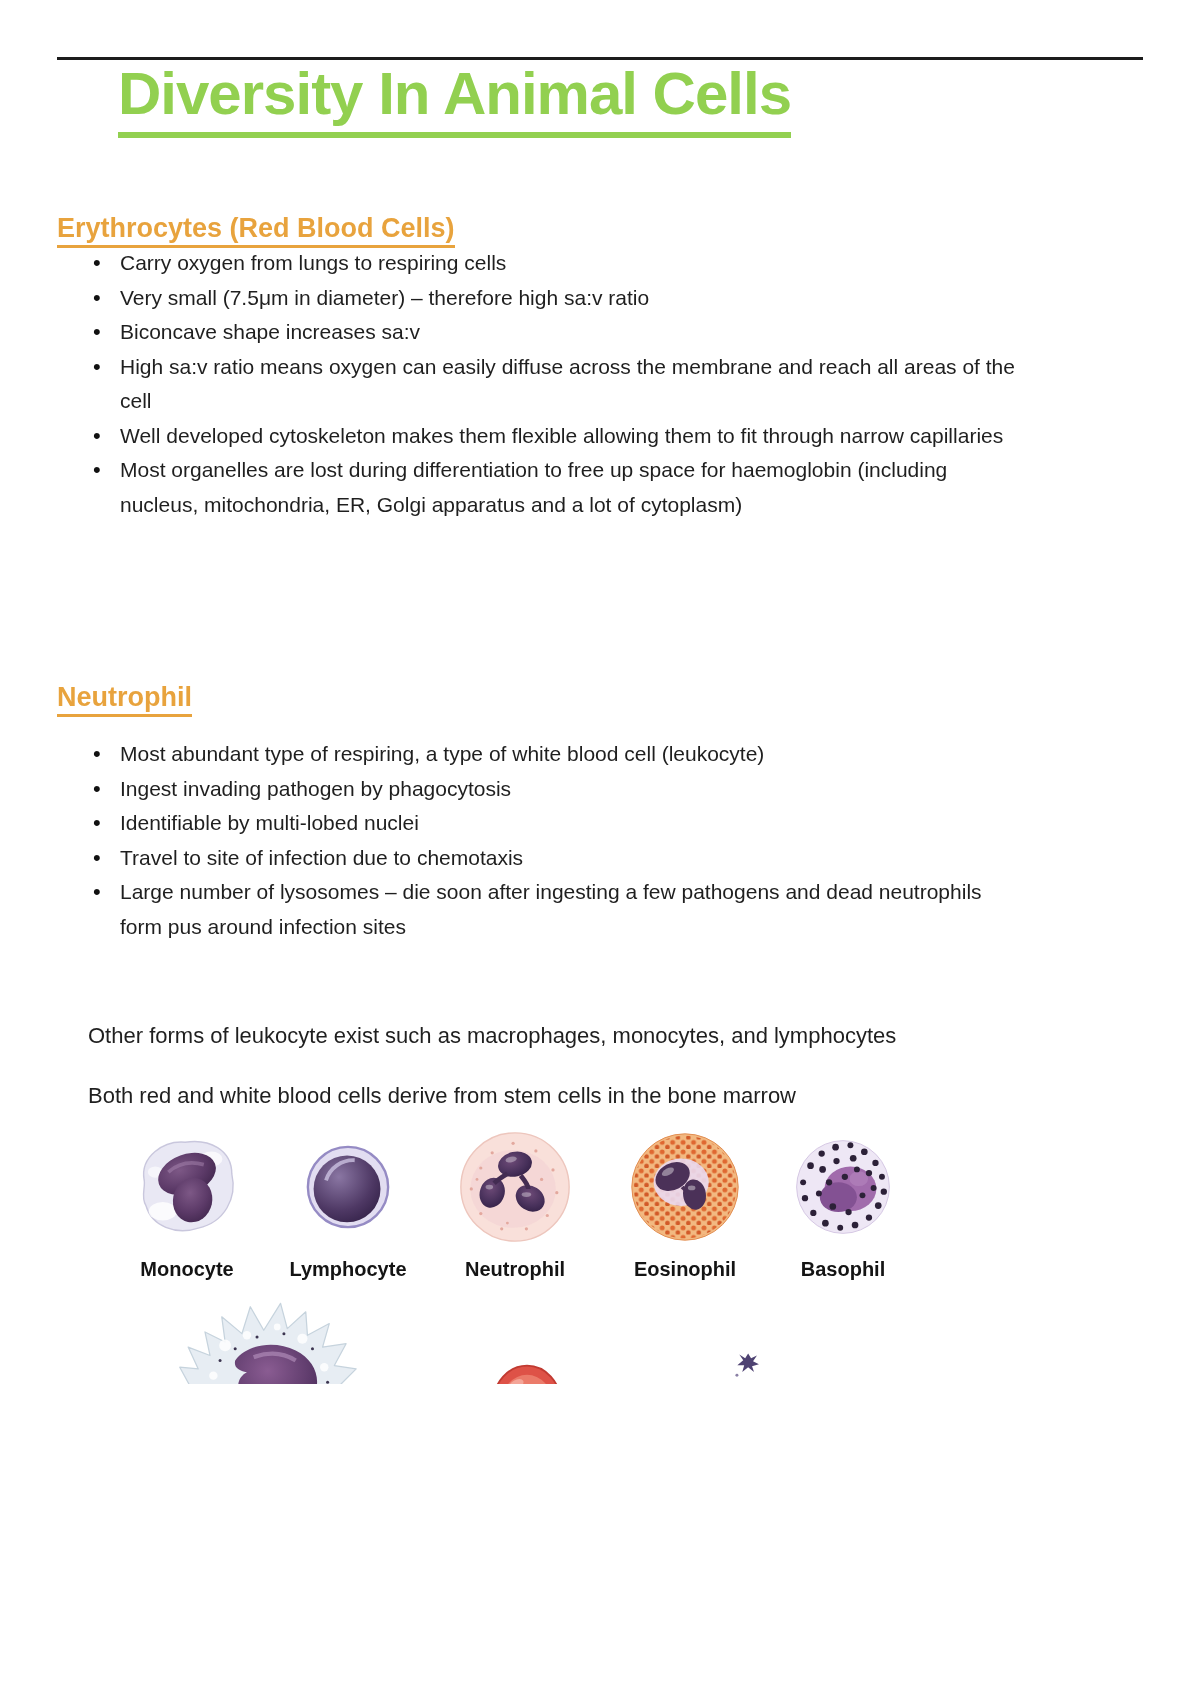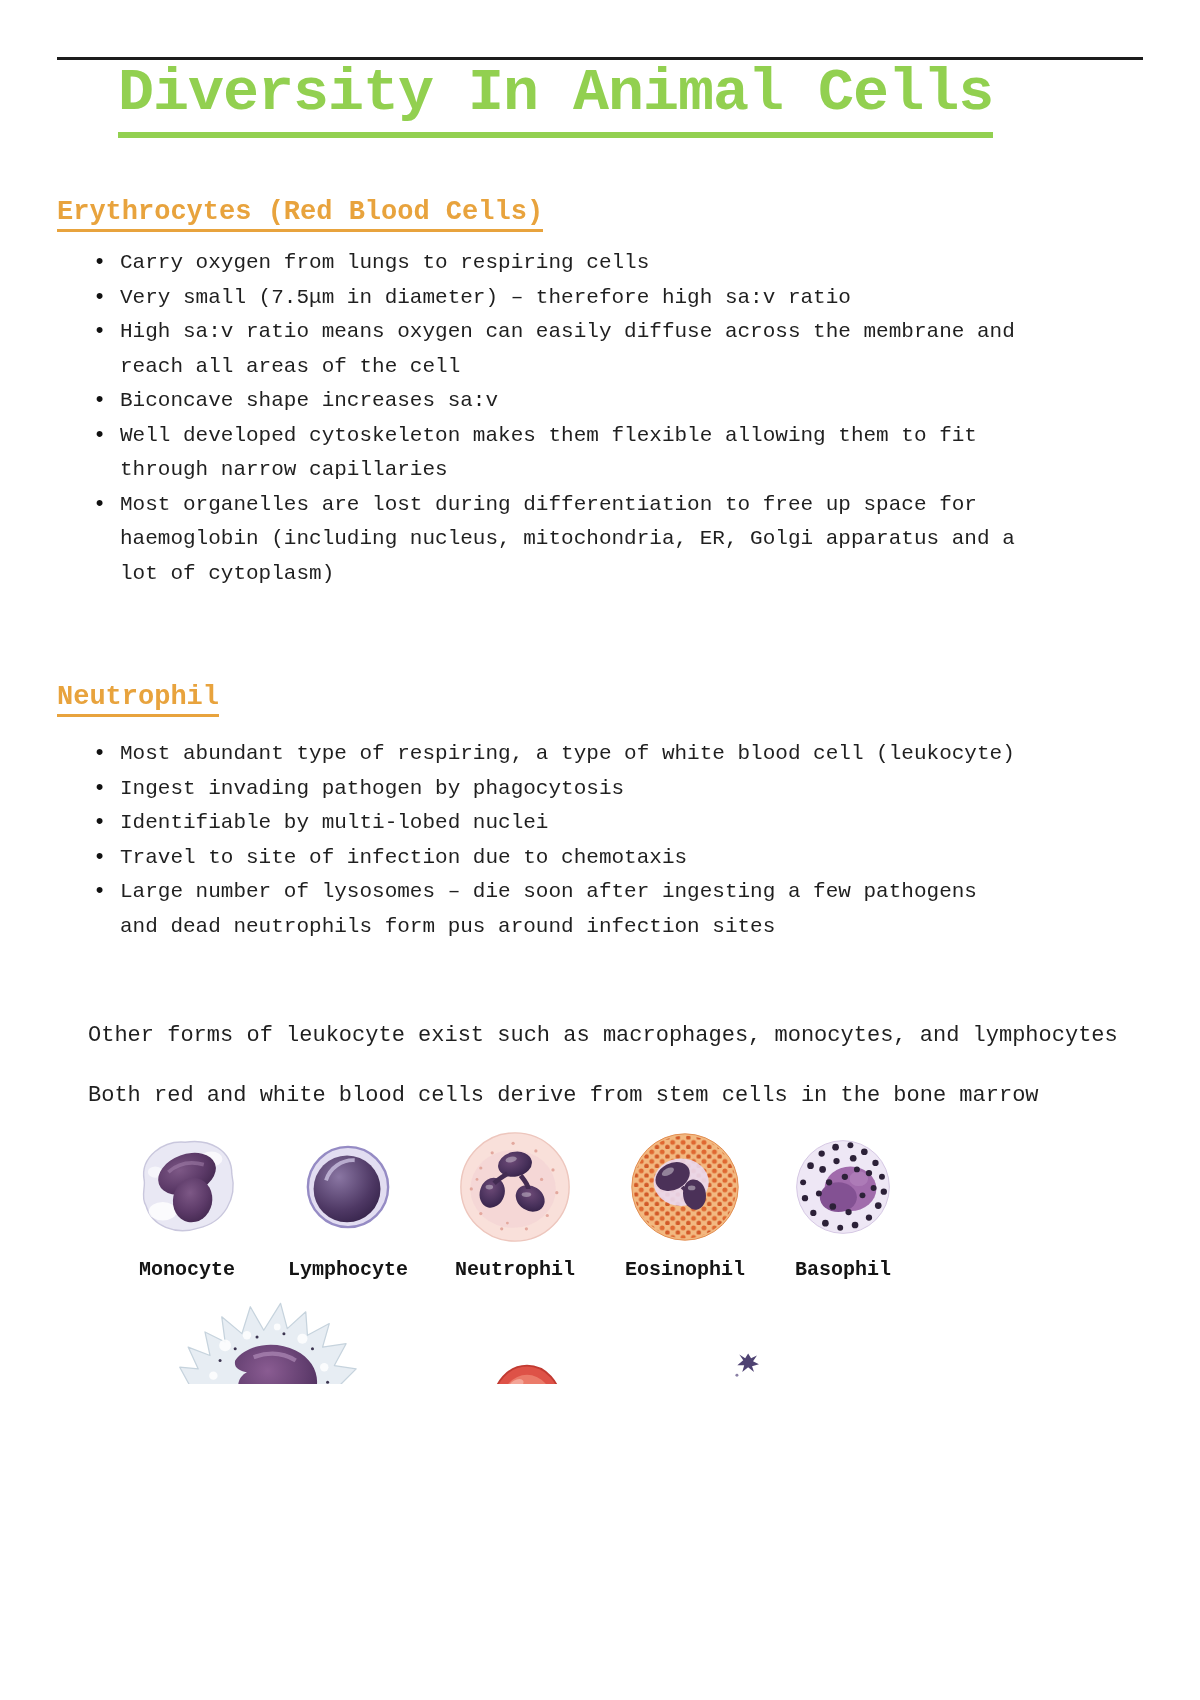--- a/index.html
+++ b/index.html
@@ -1,33 +1,33 @@
 <!DOCTYPE html>
 <html><head>
 <meta charset="utf-8">
 <style>
   html,body{margin:0;padding:0;background:#ffffff;}
   .page{
     position:relative;width:1200px;height:1384px;background:#ffffff;overflow:hidden;
-    font-family:Liberation Mono, monospace;color:#1f1f1f;
+    font-family:Liberation Sans, sans-serif;color:#1f1f1f;
   }
   .rule{position:absolute;left:57px;width:1086px;height:3px;background:#1c1c1c;}
   .rule.top{top:57px;}
   .rule.bottom{top:1692px;}
   h1.title{
     position:absolute;left:118px;top:56px;margin:0;
     font-size:60px;font-weight:700;letter-spacing:-1px;color:#92d050;line-height:1.25;
   }
   h1.title .u{display:inline-block;border-bottom:6px solid #92d050;padding-bottom:1px;}
   h2.sect{
     position:absolute;left:57px;margin:0;
     font-size:27px;font-weight:700;color:#e8a33d;line-height:1.2;
   }
   h2.sect .u{display:inline-block;border-bottom:3px solid #e8a33d;padding-bottom:1px;}
-  h2.sect.s1{top:196px;}
+  h2.sect.s1{top:212px;}
   h2.sect.s2{top:681px;}
   ul.blist{position:absolute;left:57px;margin:0;padding:0;list-style:none;width:1000px;}
   ul.blist.l1{top:246px;}
   ul.blist.l2{top:737px;}
   ul.blist li{
     position:relative;padding-left:63px;max-width:900px;
     font-size:21px;line-height:34.5px;color:#1f1f1f;
   }
   ul.blist li::before{
     content:"\2022";position:absolute;left:36px;top:0;
@@ -68,22 +68,22 @@
     <span class="u">Diversity In Animal Cells</span>
   </h1>
 
   <h2 class="sect s1">
     <span class="u">Erythrocytes (Red Blood Cells)</span>
   </h2>
 
   <ul class="blist l1">
     <li>Carry oxygen from lungs to respiring cells</li>
     <li>Very small (7.5μm in diameter) – therefore high sa:v ratio</li>
+    <li>Biconcave shape increases sa:v</li>
     <li>High sa:v ratio means oxygen can easily diffuse across the membrane and reach all areas of the cell</li>
-    <li>Biconcave shape increases sa:v</li>
     <li>Well developed cytoskeleton makes them flexible allowing them to fit through narrow capillaries</li>
     <li>Most organelles are lost during differentiation to free up space for haemoglobin (including nucleus, mitochondria, ER, Golgi apparatus and a lot of cytoplasm)</li>
   </ul>
 
   <h2 class="sect s2">
     <span class="u">Neutrophil</span>
   </h2>
 
   <ul class="blist l2">
     <li>Most abundant type of respiring, a type of white blood cell (leukocyte)</li>

